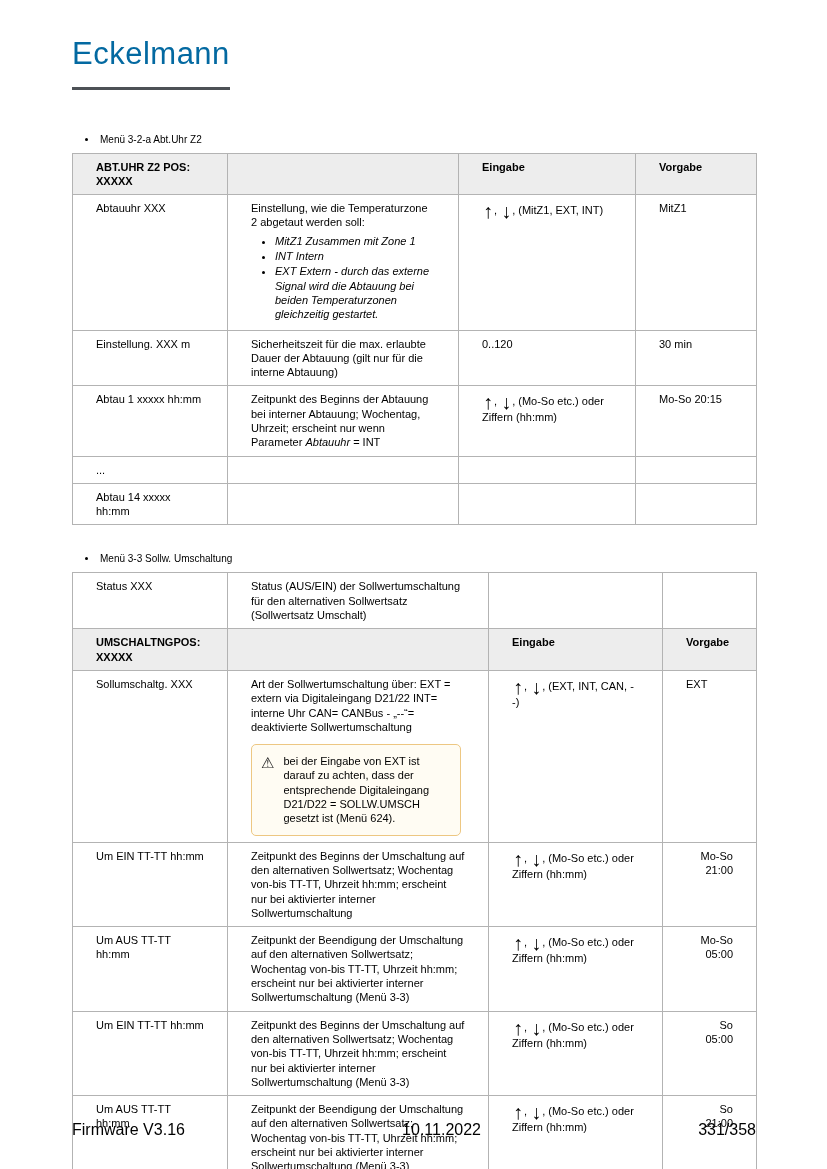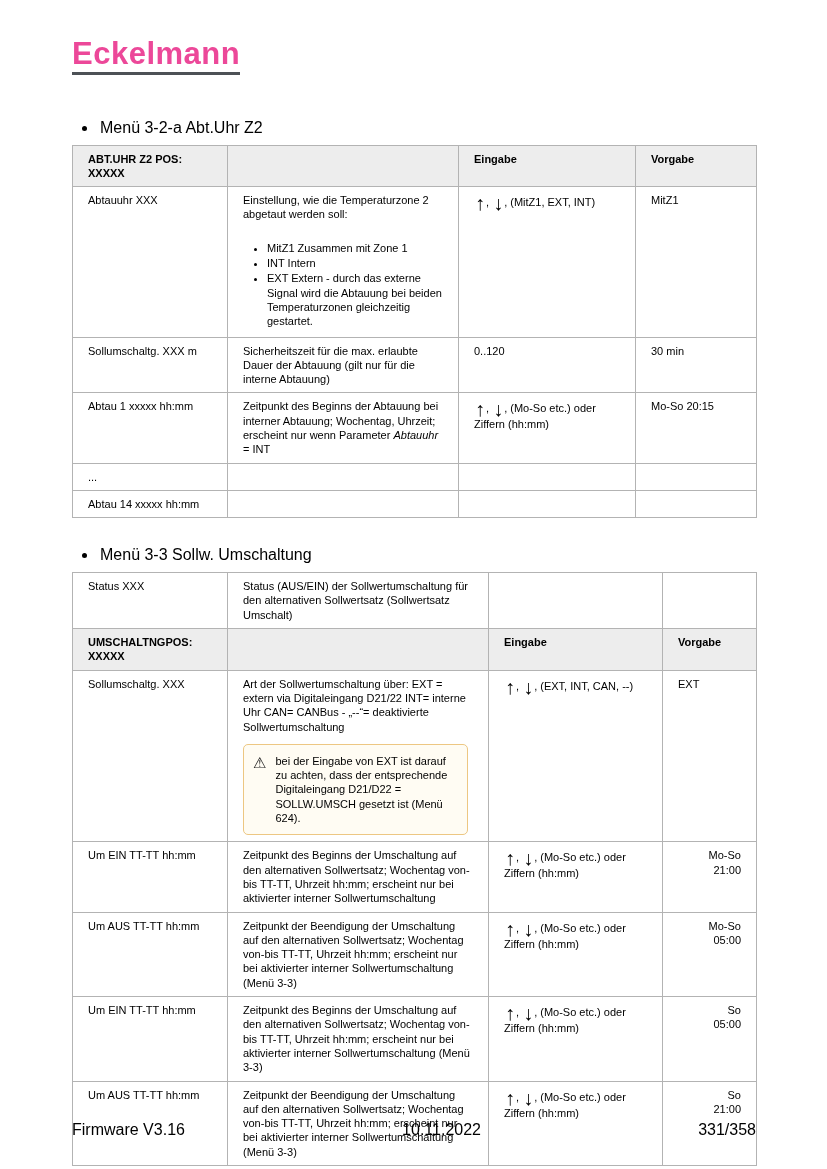--- a/index.html
+++ b/index.html
@@ -9,59 +9,60 @@
     position: relative;
     font-family: "Liberation Sans", "DejaVu Sans", sans-serif;
     color: #000;
     overflow: hidden;
   }
   .page { padding: 38px 71px 0 72px; }
 
   .logo {
     display: inline-block;
     font-size: 31px;
-    font-weight: bold;
+    font-weight: normal;
     letter-spacing: 0.5px;
-    color: #ec4899;
+    color: #0369a1;
     line-height: 1.05;
     border-bottom: 3px solid #4d5156;
-    padding-bottom: 1px;
+    padding-bottom: 16px;
   }
 
   .menu-bullet {
     list-style: disc;
     margin: 0 0 0 26px;
-    font-size: 16px;
+    font-size: 10px;
   }
   .menu-bullet li { padding-left: 2px; }
   .mb1 { margin-top: 44px; }
   .mb2 { margin-top: 28px; }
 
   table {
     border-collapse: collapse;
     table-layout: fixed;
     width: 684px;
     margin-top: 8px;
     font-size: 11px;
     line-height: 1.3;
   }
   th, td {
     border: 1px solid #b3b3b3;
     vertical-align: top;
     text-align: left;
-    padding: 6px 15px;
+    padding: 6px 23px;
   }
   th {
     background: #ededed;
     font-weight: bold;
     font-size: 11px;
   }
 
   .desc-list {
-    margin: 19px 0 2px 24px;
+    margin: 4px 0 2px 24px;
+    font-style: italic;
   }
   .desc-list li { margin-bottom: 1px; }
 
   .arrow {
     font-size: 20px;
     font-weight: 400;
     line-height: 0.8;
     display: inline-block;
     vertical-align: -4px;
     padding: 2px 1px 0 1px;
@@ -130,21 +131,21 @@
             <li>MitZ1 Zusammen mit Zone 1</li>
             <li>INT Intern</li>
             <li>EXT Extern - durch das externe Signal wird die Abtauung bei beiden Temperaturzonen gleichzeitig gestartet.</li>
           </ul>
         </td>
         <td><span class="arrow">↑</span><span>, </span><span class="arrow">↓</span><span>, (MitZ1, EXT, INT)</span></td>
         <td>MitZ1</td>
       </tr>
 
       <tr>
-        <td>Sollumschaltg. XXX m</td>
+        <td>Einstellung. XXX m</td>
         <td>Sicherheitszeit für die max. erlaubte Dauer der Abtauung (gilt nur für die interne Abtauung)</td>
         <td>0..120</td>
         <td>30 min</td>
       </tr>
 
 
       <tr>
         <td>Abtau 1 xxxxx hh:mm</td>
         <td><span>Zeitpunkt des Beginns der Abtauung bei interner Abtauung; Wochentag, Uhrzeit; erscheint nur wenn Parameter </span><em>Abtauuhr</em><span> = INT</span></td>
         <td><span class="arrow">↑</span><span>, </span><span class="arrow">↓</span><span>, (Mo-So etc.) oder Ziffern (hh:mm)</span></td>

